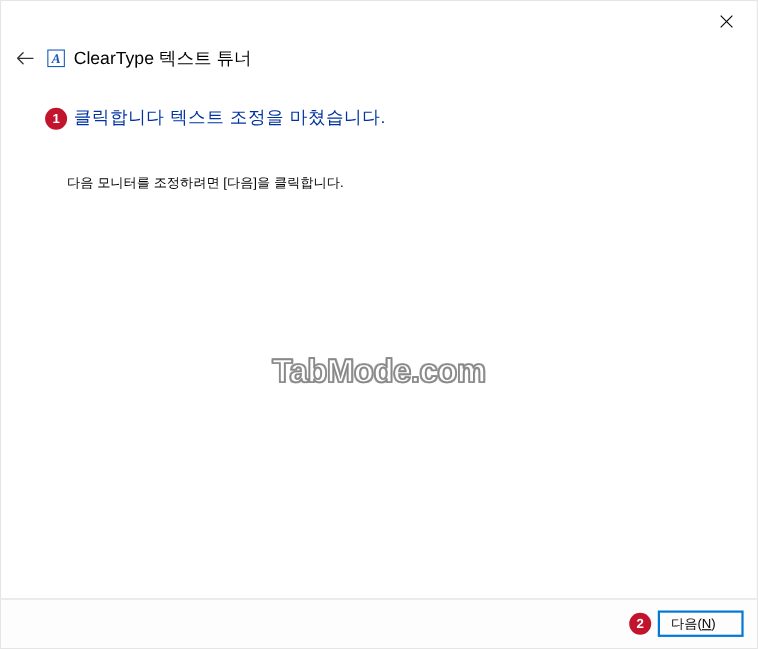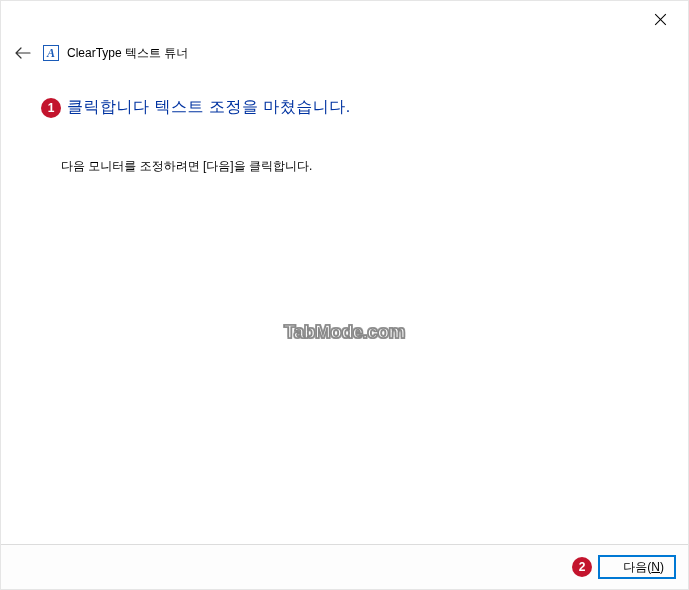--- a/index.html
+++ b/index.html
@@ -80,21 +80,21 @@
       align-items: center;
       justify-content: center;
       font-size: 12px;
       font-weight: bold;
       color: #1a5bb8;
       font-style: italic;
       font-family: Georgia, serif;
       line-height: 1;
     }
     .window-title {
-      font-size: 12px;
+      font-size: 16px;
       color: #000;
     }
     .content {
       padding: 28px 40px 0 40px;
     }
     .heading-row {
       display: flex;
       align-items: center;
       gap: 6px;
       margin-bottom: 40px;
@@ -121,21 +121,21 @@
       font-size: 12px;
       color: #000;
       padding-left: 20px;
     }
     .watermark {
       position: absolute;
       top: 320px;
       left: 50%;
       transform: translateX(-50%);
       font-family: "Cooper Black", "Arial Black", sans-serif;
-      font-size: 19px;
+      font-size: 30px;
       font-weight: 900;
       color: #fff;
       -webkit-text-stroke: 1.5px #888;
       text-shadow: 1px 1px 0 #aaa, -1px -1px 0 #aaa, 1px -1px 0 #aaa, -1px 1px 0 #aaa;
       letter-spacing: -0.5px;
       pointer-events: none;
     }
     .footer {
       position: absolute;
       bottom: 0;
@@ -159,21 +159,21 @@
       min-width: 78px;
       height: 24px;
       border: 1px solid #adadad;
       background: #fdfdfd;
       font-size: 12px;
       font-family: inherit;
       cursor: pointer;
       padding: 0 10px;
       display: flex;
       align-items: center;
-      justify-content: flex-end;
+      justify-content: flex-start;
     }
     .wiz-btn.primary {
       border: 2px solid #0078d4;
     }
     .btn-text u {
       text-decoration: underline;
     }
   </style>
 </head>
 <body>

